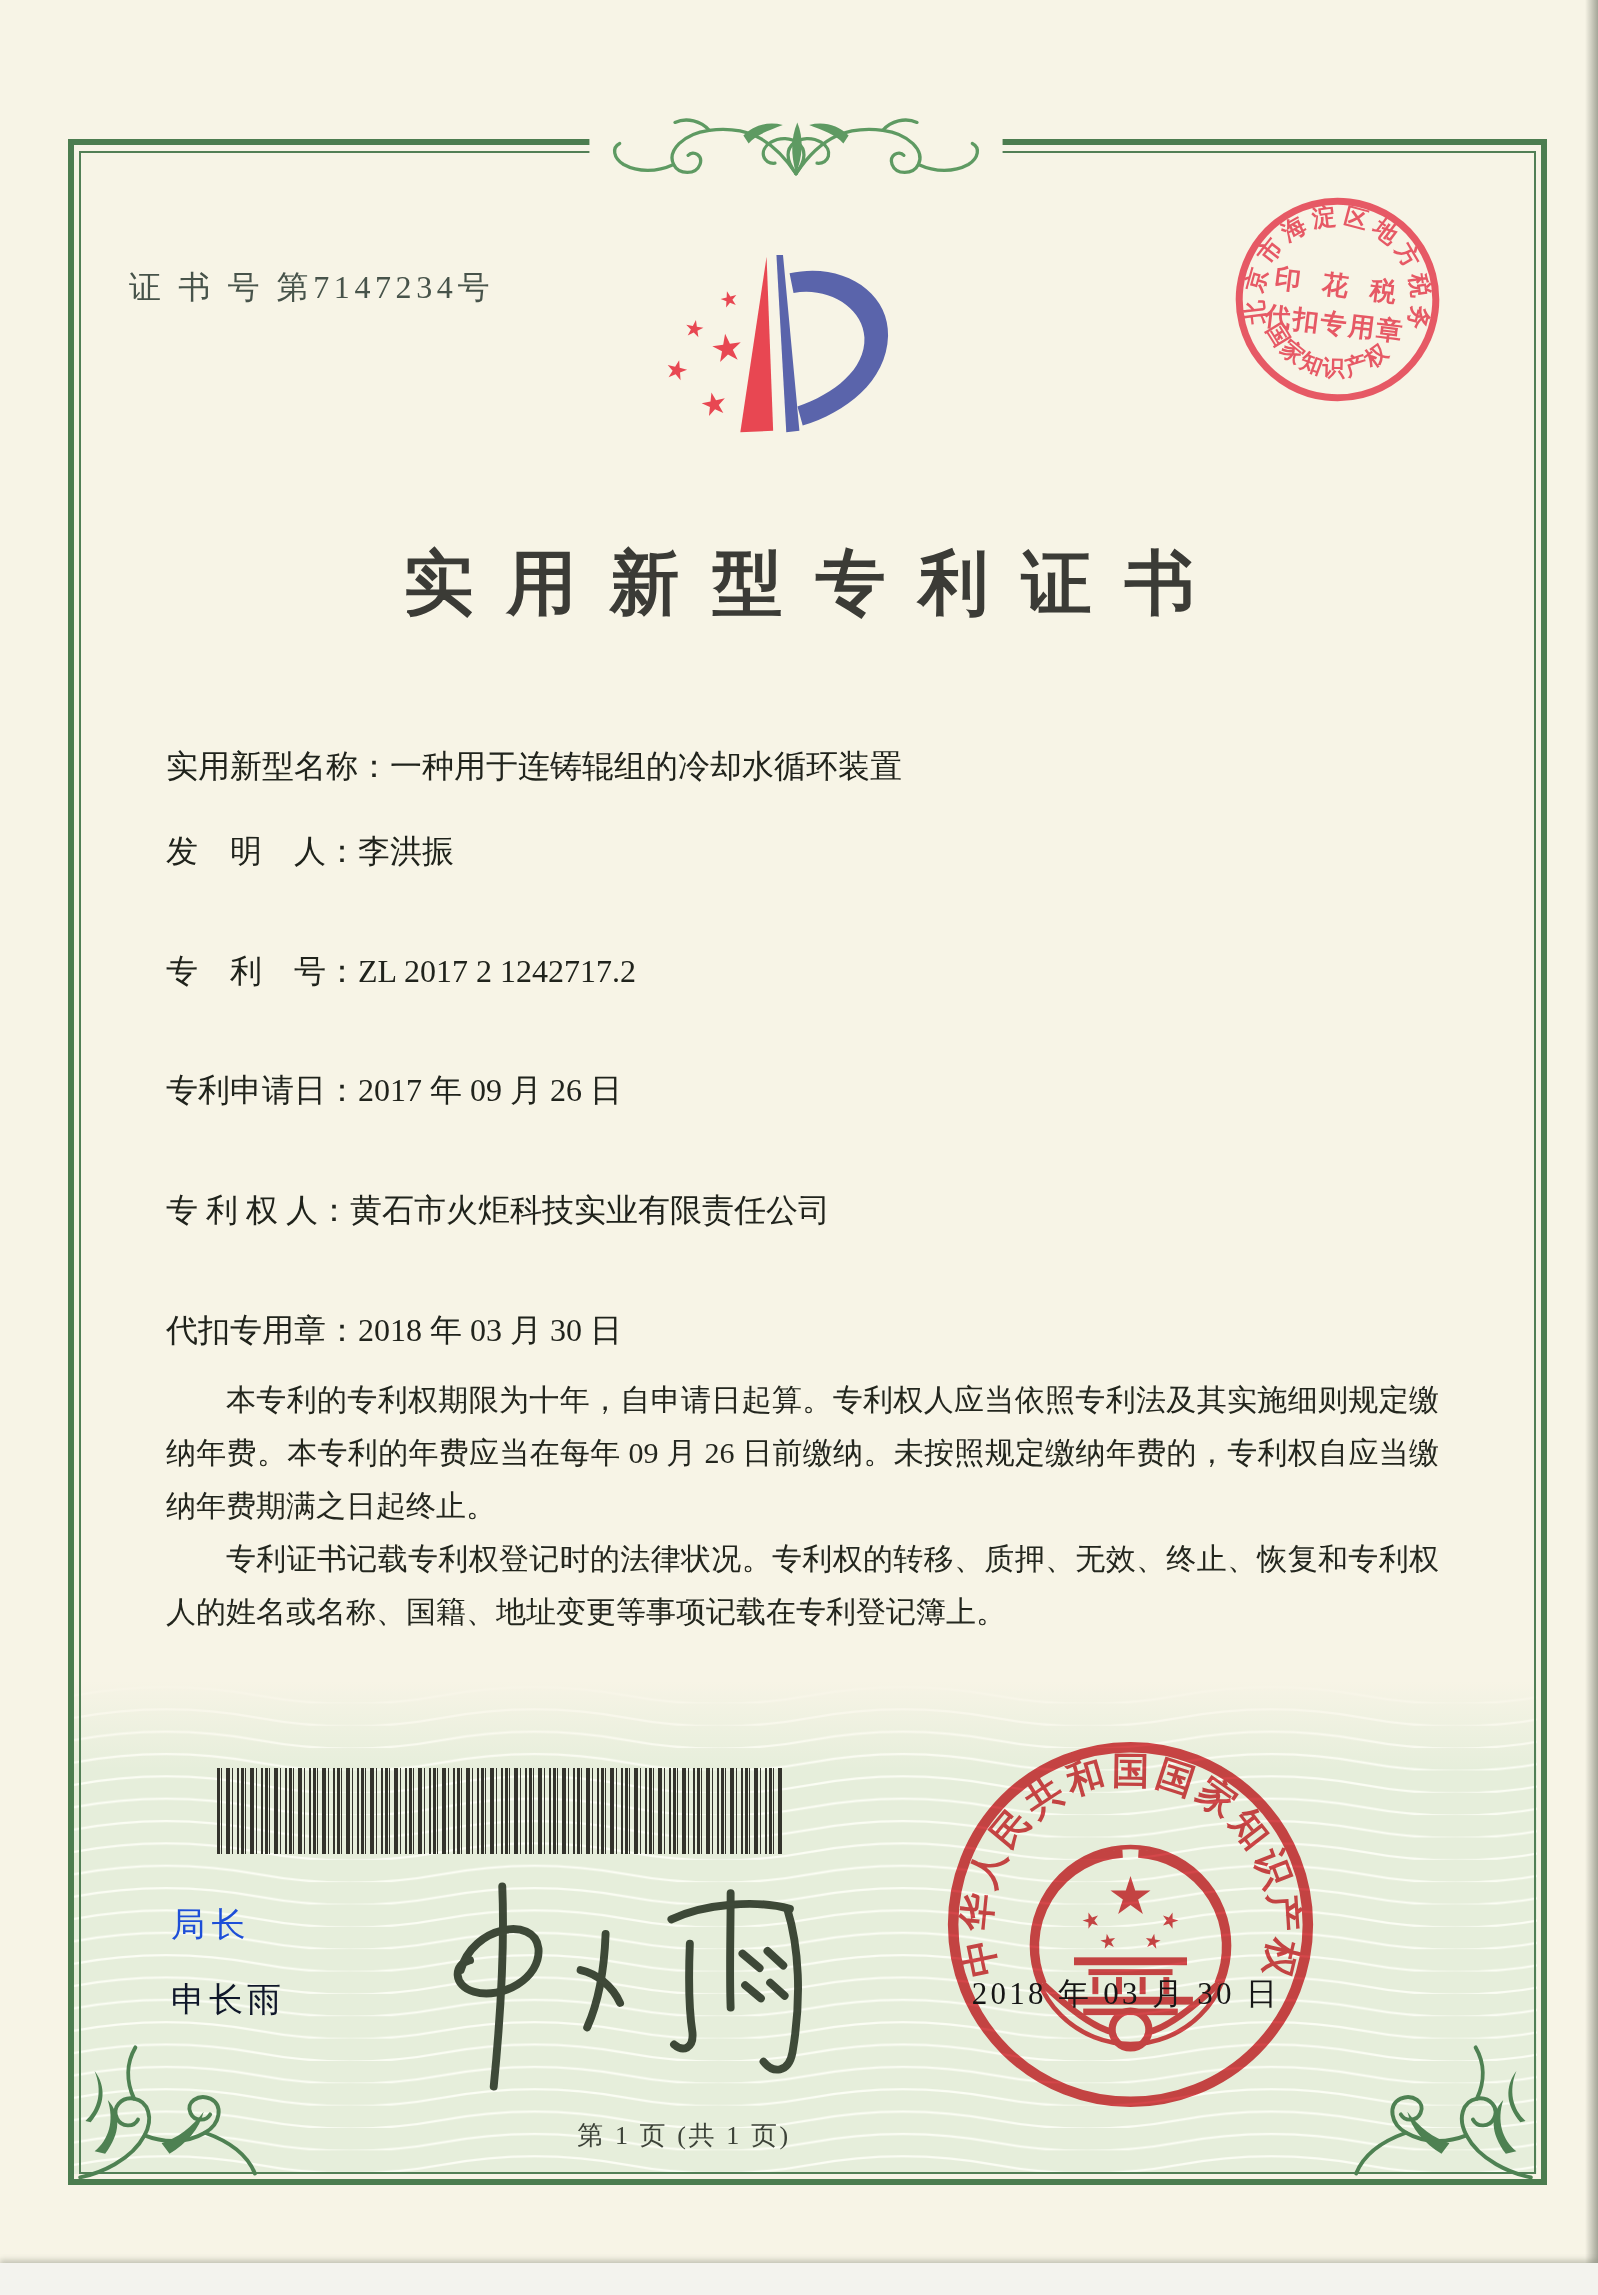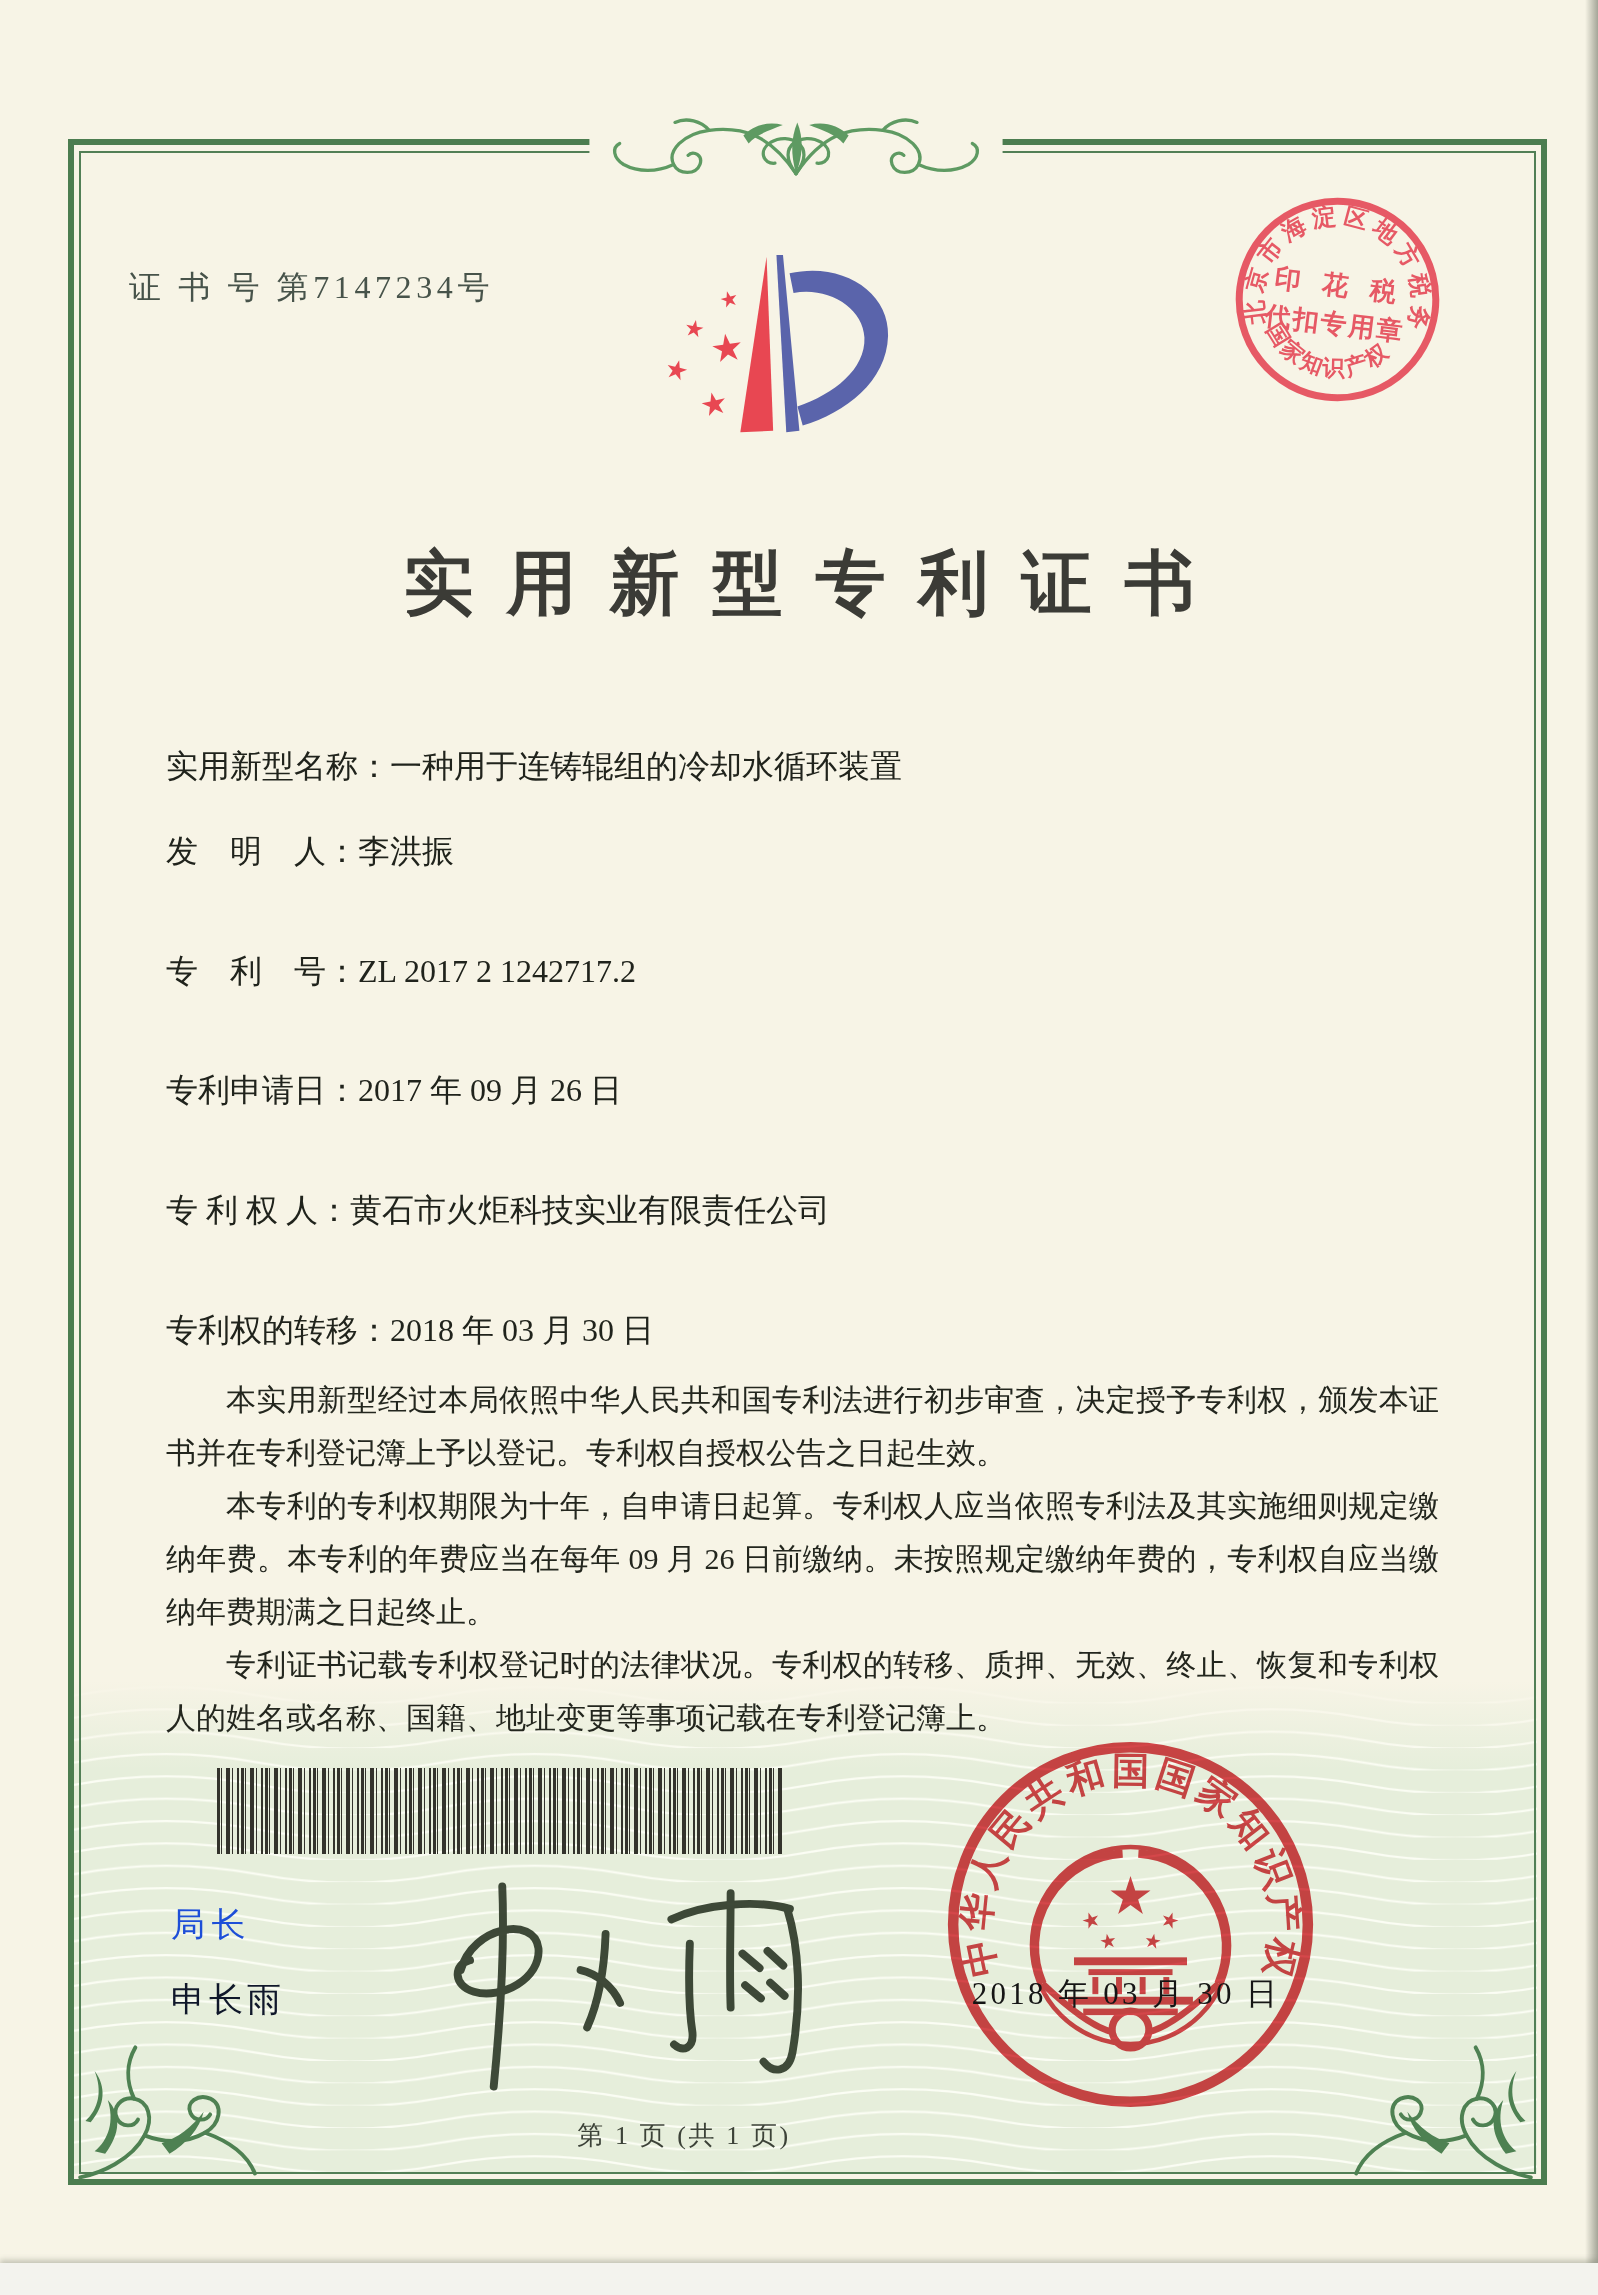--- a/index.html
+++ b/index.html
@@ -163,24 +163,23 @@
     </g>
   </svg>
 
   <div class="abs title">实用新型专利证书</div>
 
   <div class="abs field f0"><span>实用新型名称：</span><span>一种用于连铸辊组的冷却水循环装置</span></div>
   <div class="abs field f1"><span>发　明　人：</span><span>李洪振</span></div>
   <div class="abs field f2"><span>专　利　号：</span><span>ZL 2017 2 1242717.2</span></div>
   <div class="abs field f3"><span>专利申请日：</span><span>2017 年 09 月 26 日</span></div>
   <div class="abs field f4"><span>专 利 权 人：</span><span>黄石市火炬科技实业有限责任公司</span></div>
-  <div class="abs field f5"><span>专利权的转移：</span><span>2018 年 03 月 30 日</span></div>
+  <div class="abs field f5"><span>代扣专用章：</span><span>2018 年 03 月 30 日</span></div>
 
   <div class="abs bodytext">
-    <p>本实用新型经过本局依照中华人民共和国专利法进行初步审查，决定授予专利权，颁发本证书并在专利登记簿上予以登记。专利权自授权公告之日起生效。</p>
     <p>本专利的专利权期限为十年，自申请日起算。专利权人应当依照专利法及其实施细则规定缴纳年费。本专利的年费应当在每年 09 月 26 日前缴纳。未按照规定缴纳年费的，专利权自应当缴纳年费期满之日起终止。</p>
     <p>专利证书记载专利权登记时的法律状况。专利权的转移、质押、无效、终止、恢复和专利权人的姓名或名称、国籍、地址变更等事项记载在专利登记簿上。</p>
   </div>
 
   <div class="abs barcode"></div>
 
   <div class="abs officer-title">局长</div>
   <div class="abs officer-name">申长雨</div>
 
   <svg class="abs signature" width="487" height="257" viewBox="0 0 740 390">

